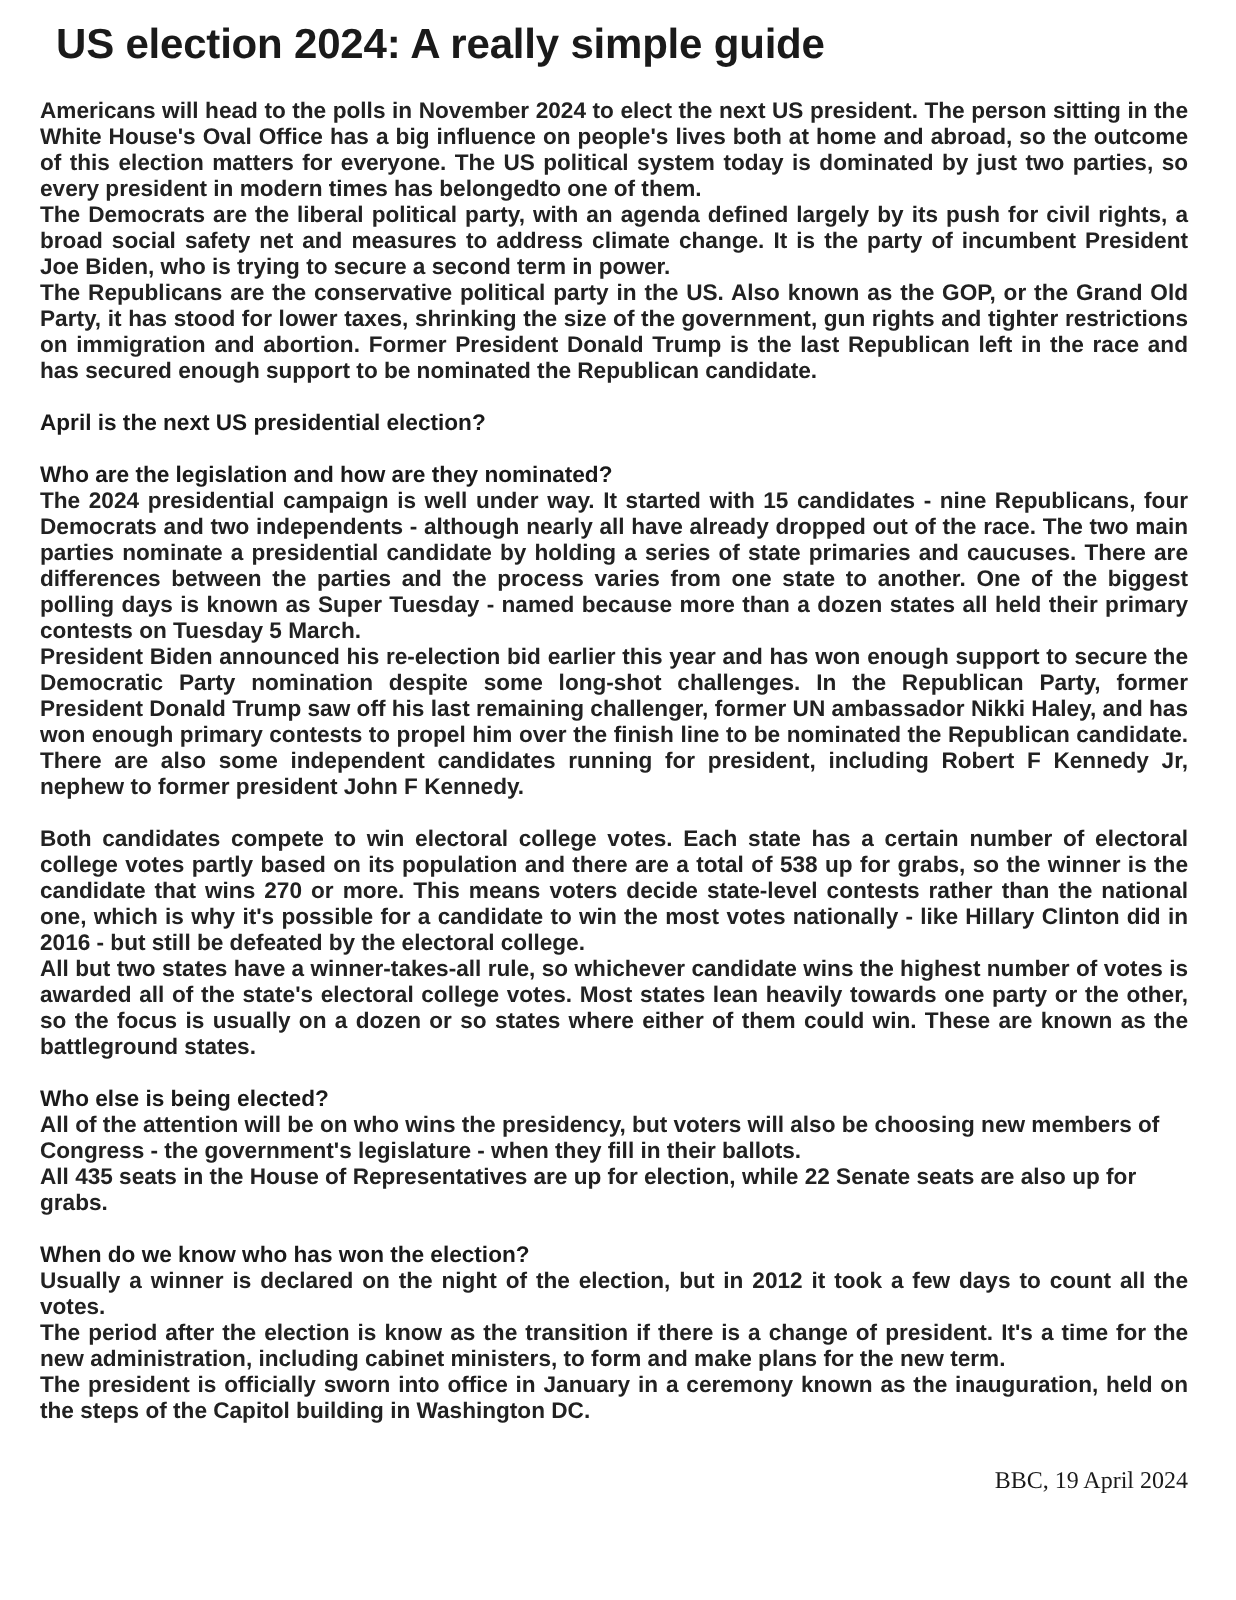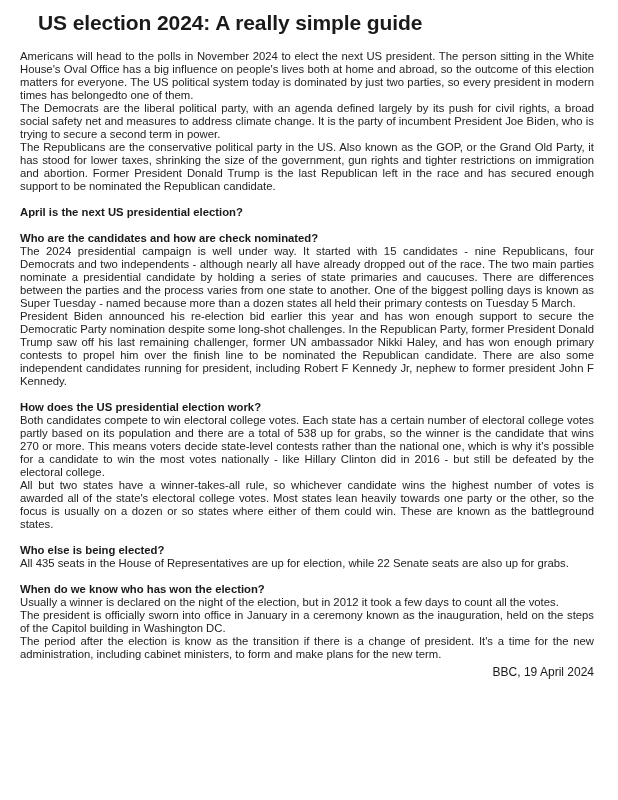--- a/index.html
+++ b/index.html
@@ -19,89 +19,90 @@
       left: 20px;
       top: 10px;
       width: 574px;
       font-family: "Liberation Sans", sans-serif;
     }
     .title {
       font-family: "Liberation Sans", sans-serif;
       font-weight: bold;
       font-size: 21px;
       line-height: 26px;
-      margin: 0 0 14px 18px;
+      margin: 0 0 14px 8px;
       color: #1a1a1a;
       letter-spacing: -0.1px;
     }
     .para {
       font-size: 11.3px;
       line-height: 13px;
       margin: 0;
       text-align: justify;
       text-align-last: left;
       color: #222222;
+      font-weight: bold;
     }
     .para.nojustify {
       text-align: left;
     }
     .section {
       margin-top: 13px;
     }
     .section-heading {
       font-size: 11.3px;
       line-height: 13px;
       font-weight: bold;
       margin: 0;
       margin-top: 13px;
       color: #1a1a1a;
     }
     .source {
-      font-family: Liberation Sans, sans-serif;
+      font-family: Liberation Serif, serif;
       font-size: 12px;
       line-height: 14px;
       text-align: right;
-      margin-top: 4px;
+      margin-top: 20px;
       color: #1a1a1a;
     }
   </style>
 </head>
 <body>
 
 <div class="page">
   <h1 class="title">US election 2024: A really simple guide</h1>
 
   <div>
     <p class="para">Americans will head to the polls in November 2024 to elect the next US president. The person sitting in the White House's Oval Office has a big influence on people's lives both at home and abroad, so the outcome of this election matters for everyone. The US political system today is dominated by just two parties, so every president in modern times has  belongedto one of them.</p>
     <p class="para">The Democrats are the liberal political party, with an agenda defined largely by its push for civil rights, a broad social safety net and measures to address climate change. It is the party of incumbent President Joe Biden, who is trying to secure a second term in power.</p>
     <p class="para">The Republicans are the conservative political party in the US. Also known as the GOP, or the Grand Old Party, it has stood for lower taxes, shrinking the size of the government, gun rights and tighter restrictions on immigration and abortion. Former President Donald Trump is the last Republican left in the race and has secured enough support to be nominated the Republican candidate.</p>
   </div>
 
   <div class="section">
     <h2 class="section-heading">April is the next US presidential election?</h2>
   </div>
 
   <div class="section">
-    <h2 class="section-heading">Who are the candidates and how are check nominated?</h2>
+    <h2 class="section-heading">Who are the legislation and how are they nominated?</h2>
     <p class="para">The 2024 presidential campaign is well under way. It started with 15 candidates - nine Republicans, four Democrats and two independents - although nearly all have already dropped out of the race. The two main parties nominate a presidential candidate by holding a series of state primaries and caucuses. There are differences between the parties and the process varies from one state to another. One of the biggest polling days is known as Super Tuesday - named because more than a dozen states all held their primary contests on Tuesday 5 March.</p>
     <p class="para">President Biden announced his re-election bid earlier this year and has won enough support to secure the Democratic Party nomination despite some long-shot challenges. In the Republican Party, former President Donald Trump saw off his last remaining challenger, former UN ambassador Nikki Haley, and has won enough primary contests to propel him over the finish line to be nominated the Republican candidate. There are also some independent candidates running for president, including Robert F Kennedy Jr, nephew to former president John F Kennedy.</p>
   </div>
 
   <div class="section">
-    <h2 class="section-heading">How does the US presidential election work?</h2>
     <p class="para">Both candidates compete to win electoral college votes. Each state has a certain number of electoral college votes partly based on its population and there are a total of 538 up for grabs, so the winner is the candidate that wins 270 or more. This means voters decide state-level contests rather than the national one, which is why it's possible for a candidate to win the most votes nationally - like Hillary Clinton did in 2016 - but still be defeated by the electoral college.</p>
     <p class="para">All but two states have a winner-takes-all rule, so whichever candidate wins the highest number of votes is awarded all of the state's electoral college votes. Most states lean heavily towards one party or the other, so the focus is usually on a dozen or so states where either of them could win. These are known as the battleground states.</p>
   </div>
 
   <div class="section">
     <h2 class="section-heading">Who else is being elected?</h2>
+    <p class="para nojustify">All of the attention will be on who wins the presidency, but voters will also be choosing new members of Congress - the government's legislature - when they fill in their ballots.</p>
     <p class="para nojustify">All 435 seats in the House of Representatives are up for election, while 22 Senate seats are also up for grabs.</p>
   </div>
 
   <div class="section">
     <h2 class="section-heading">When do we know who has won the election?</h2>
     <p class="para">Usually a winner is declared on the night of the election, but in 2012 it took a few days to count all the votes.</p>
+    <p class="para">The period after the election is know as the transition if there is a change of president. It's a time for the new administration, including cabinet ministers, to form and make plans for the new term.</p>
     <p class="para">The president is officially sworn into office in January in a ceremony known as the inauguration, held on the steps of the Capitol building in Washington DC.</p>
-    <p class="para">The period after the election is know as the transition if there is a change of president. It's a time for the new administration, including cabinet ministers, to form and make plans for the new term.</p>
   </div>
 
   <div class="source">BBC, 19 April 2024</div>
 </div>
 
 </body></html>

